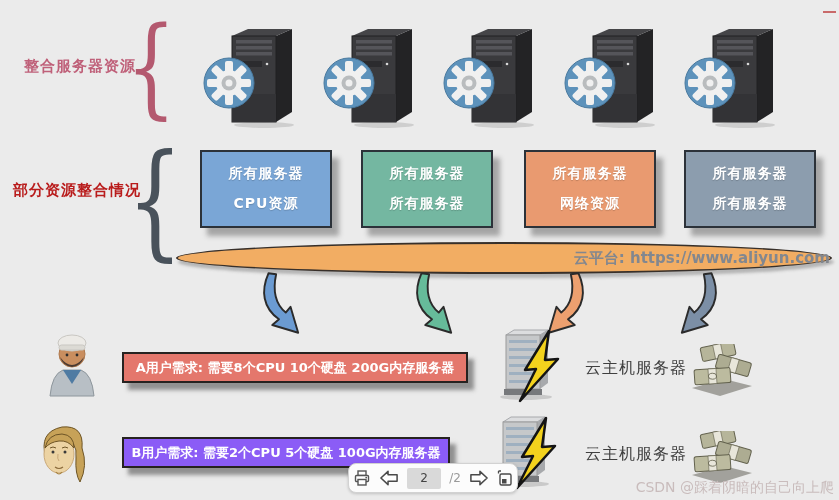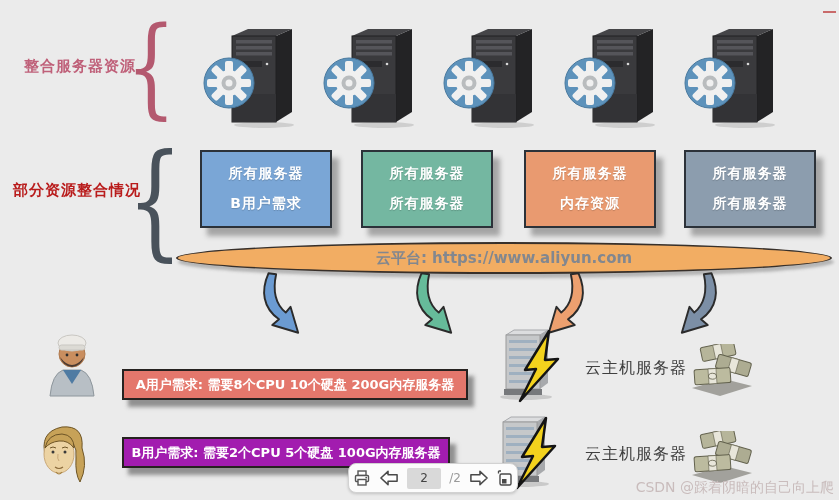--- a/index.html
+++ b/index.html
@@ -17,35 +17,35 @@
 
   .tower{position:absolute;top:24px;width:72px;height:104px;}
   .gear{position:absolute;width:52px;height:52px;top:57px;}
 
   .res-box{position:absolute;top:150px;width:128px;height:74px;border:2px solid #2c3239;
            box-shadow:7px 8px 5px rgba(60,60,60,.40);display:flex;flex-direction:column;
            align-items:center;justify-content:center;gap:12px;color:#fff;font-weight:bold;
            font-size:14px;letter-spacing:1px;text-shadow:0 1px 1px rgba(0,0,0,.18);}
 
   .ellipse{position:absolute;left:176px;top:242px;width:652px;height:28px;border-radius:50%;
-           border:2px solid #38302a;display:flex;align-items:center;justify-content:center;
+           border:2px solid #38302a;display:flex;align-items:center;justify-content:flex-end;
            color:#82878f;font-weight:bold;font-size:15px;box-shadow:2px 4px 3px rgba(80,80,80,.35);}
 
   .arrow{position:absolute;top:271px;width:46px;height:64px;}
   .arrow svg{width:100%;height:100%;display:block;}
   .arrow.mirror svg{transform:scaleX(-1);}
 
   .avatar{position:absolute;}
   #avatar-a{left:40px;top:332px;width:64px;height:66px;}
   #avatar-b{left:32px;top:422px;width:62px;height:64px;}
 
   .req-label{position:absolute;height:27px;border:2px solid #262220;
              box-shadow:6px 7px 4px rgba(55,55,55,.5);color:#fff;font-weight:bold;font-size:13px;
              display:flex;align-items:center;justify-content:center;white-space:nowrap;}
-  #req-a{left:122px;top:352px;width:342px;margin-top:17px;}
+  #req-a{left:122px;top:352px;width:342px;}
   #req-b{left:122px;top:437px;width:324px;}
 
   .rack{position:absolute;width:84px;height:78px;}
   #rack-a{left:492px;top:327px;}
   #rack-b{left:489px;top:414px;}
 
   .host-label{position:absolute;color:#3f3f3f;font-weight:normal;font-size:16px;letter-spacing:1px;}
   #host-a{left:585px;top:358px;}
   #host-b{left:585px;top:444px;}
 
@@ -213,29 +213,29 @@
           <rect x="22" y="4" width="8" height="44" rx="2" transform="rotate(135 26 26)"></rect>
         </g>
         <circle cx="26" cy="26" r="13" fill="#f0f0f0"></circle>
         <circle cx="26" cy="26" r="7.5" fill="#b9bcbe"></circle>
         <circle cx="26" cy="26" r="3.5" fill="#f0f0f0"></circle>
       </svg>
   </div>
 
   <div class="res-box" style="left: 200px; background: rgb(122, 166, 214);">
     <span>所有服务器</span>
-    <span>B用户需求</span>
+    <span>CPU资源</span>
   </div>
   <div class="res-box" style="left: 361px; background: rgb(116, 183, 161);">
     <span>所有服务器</span>
     <span>所有服务器</span>
   </div>
   <div class="res-box" style="left: 524px; background: rgb(233, 154, 112);">
     <span>所有服务器</span>
-    <span>内存资源</span>
+    <span>网络资源</span>
   </div>
   <div class="res-box" style="left: 684px; background: rgb(140, 157, 174);">
     <span>所有服务器</span>
     <span>所有服务器</span>
   </div>
 
   <div class="ellipse" style="background: rgb(242, 173, 99);">
     <span>云平台: https://www.aliyun.com</span>
   </div>
 
@@ -319,21 +319,21 @@
       <ellipse cx="27" cy="32" rx="15" ry="19" fill="#ecd3a3" stroke="#c9a878"></ellipse>
       <path d="M13,26 Q16,12 30,12 Q42,13 42,26 Q36,18 27,19 Q18,20 13,26 Z" fill="#c7a258" stroke="#6e5526"></path>
       <circle cx="21" cy="30" r="1.5" fill="#3a3a3a"></circle>
       <circle cx="33" cy="30" r="1.5" fill="#3a3a3a"></circle>
       <path d="M18,26 q3,-2 6,0 M30,26 q3,-2 6,0" fill="none" stroke="#6e5526" stroke-width="1"></path>
       <path d="M26,32 q-1,5 1,7" fill="none" stroke="#c9a878" stroke-width="1"></path>
       <path d="M23,45 q4,3 8,0" fill="none" stroke="#8a6a3a" stroke-width="1.2"></path>
       <path d="M24,50 q3,4 6,0" fill="none" stroke="#a8833f" stroke-width="1.2"></path>
     </svg>
   </div>
-  <div class="req-label" id="req-b" style="background: #a21caf;">
+  <div class="req-label" id="req-b" style="background: #8b5cf6;">
     <span>B用户需求: 需要2个CPU 5个硬盘 100G内存服务器</span>
   </div>
   <div class="rack" id="rack-b">
     <svg viewBox="0 0 84 78">
         <ellipse cx="34" cy="70" rx="26" ry="3" fill="rgba(0,0,0,0.14)"></ellipse>
         <polygon points="14,8 22,3 56,3 48,8" fill="#dcdddf" stroke="#a7a9ac"></polygon>
         <polygon points="48,8 56,3 56,56 48,62" fill="#a7a9ac"></polygon>
         <rect x="14" y="8" width="34" height="54" fill="#c6c8ca" stroke="#9a9a9a"></rect>
         <g fill="#9fb0c0">
           <rect x="17" y="13" width="28" height="3"></rect>

